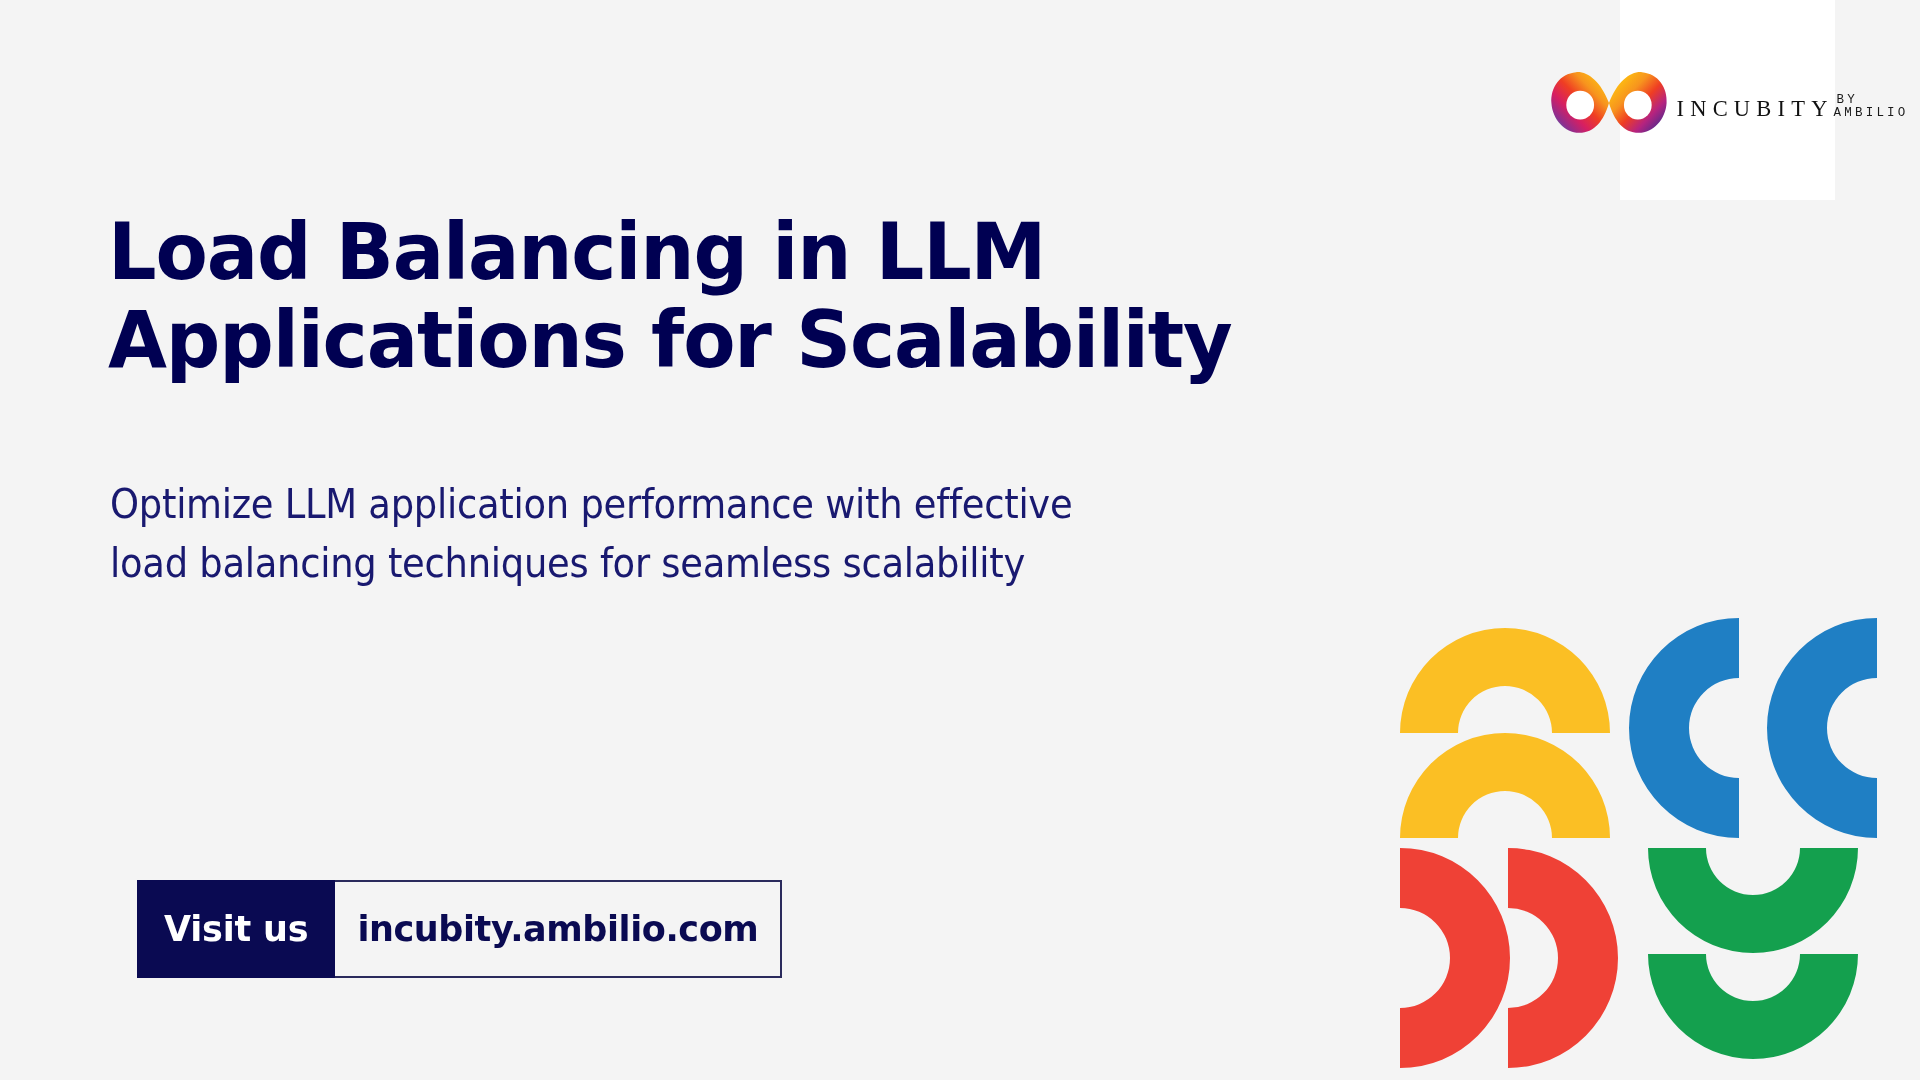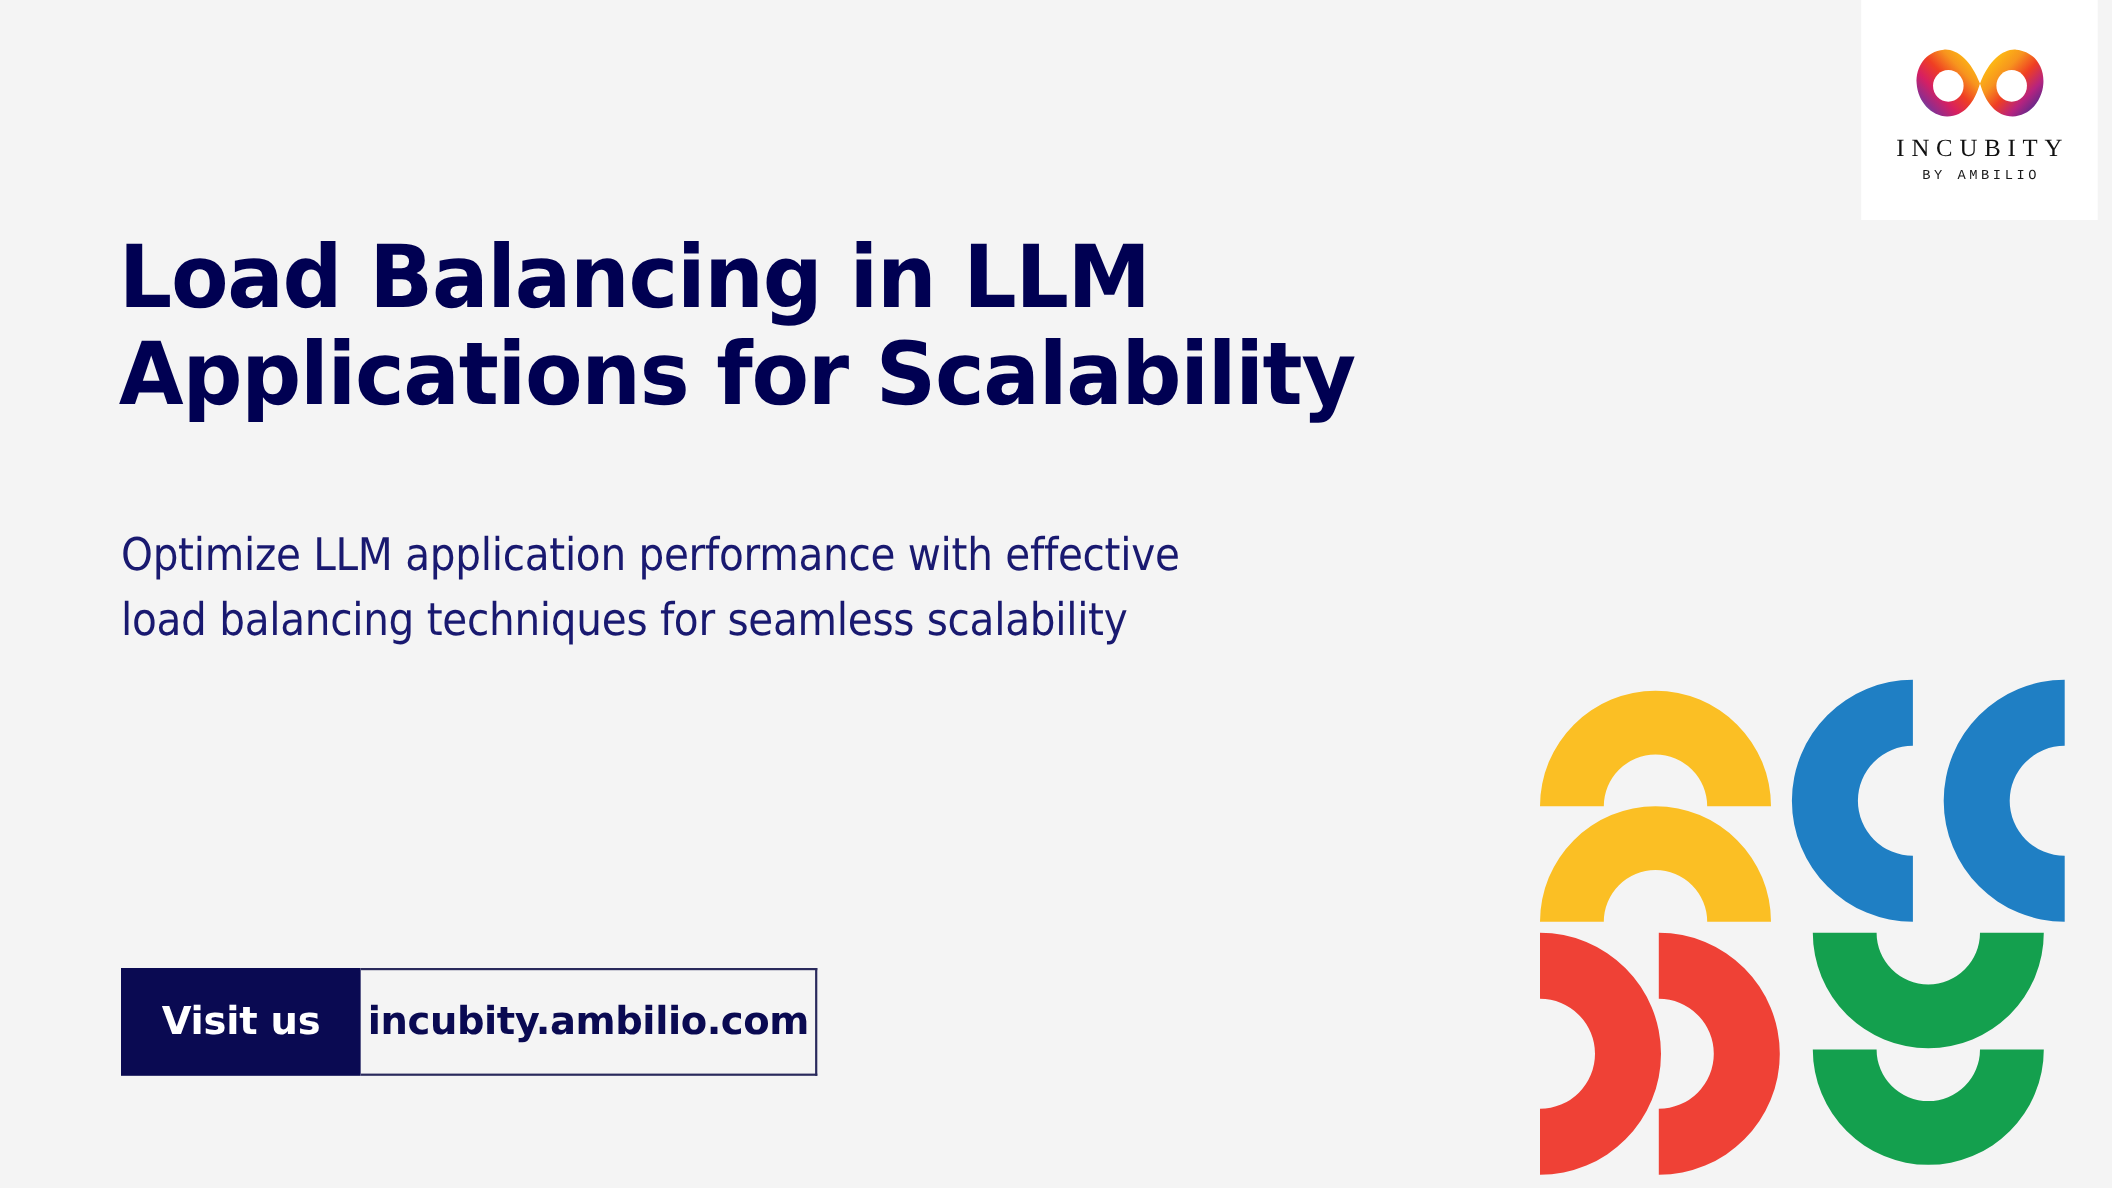--- a/index.html
+++ b/index.html
@@ -21,27 +21,26 @@
     left: 0; top: 0;
     width: 1920px;
     height: 1080px;
     background: #f4f4f4;
     overflow: hidden;
   }
 
   
   .logo-card {
     position: absolute;
-    left: 1692px;
+    left: 1620px;
     top: 0px;
     width: 215px;
     height: 200px;
     background: #ffffff;
     display: flex;
-    flex-direction: column;
     align-items: center;
     justify-content: center;
     box-sizing: border-box;
     padding-top: 6px;
   }
   .logo-mark {
     width: 124px;
     height: 72px;
     display: block;
   }
@@ -112,35 +111,36 @@
   .cta-label {
     background: #0a0a52;
     color: #ffffff;
     font-family: "DejaVu Sans", sans-serif;
     font-weight: 700;
     font-size: 35px;
     letter-spacing: -0.2px;
     display: flex;
     align-items: center;
     justify-content: center;
-    padding: 0 37px;
+    padding: 0 27px;
     box-sizing: border-box;
     min-width: 186px;
+    margin-left: 27px;
   }
   .cta-url {
     background: #f4f4f4;
     color: #0a0a52;
     font-family: "DejaVu Sans", sans-serif;
     font-weight: 700;
     font-size: 35px;
     letter-spacing: -0.4px;
     display: flex;
     align-items: center;
     justify-content: flex-start;
-    padding: 0 6px;
+    padding: 0 22px;
     border: 2px solid #2a2a5c;
     border-left: none;
     box-sizing: border-box;
   }
 
   
   .deco {
     position: absolute;
     left: 1390px;
     top: 598px;

